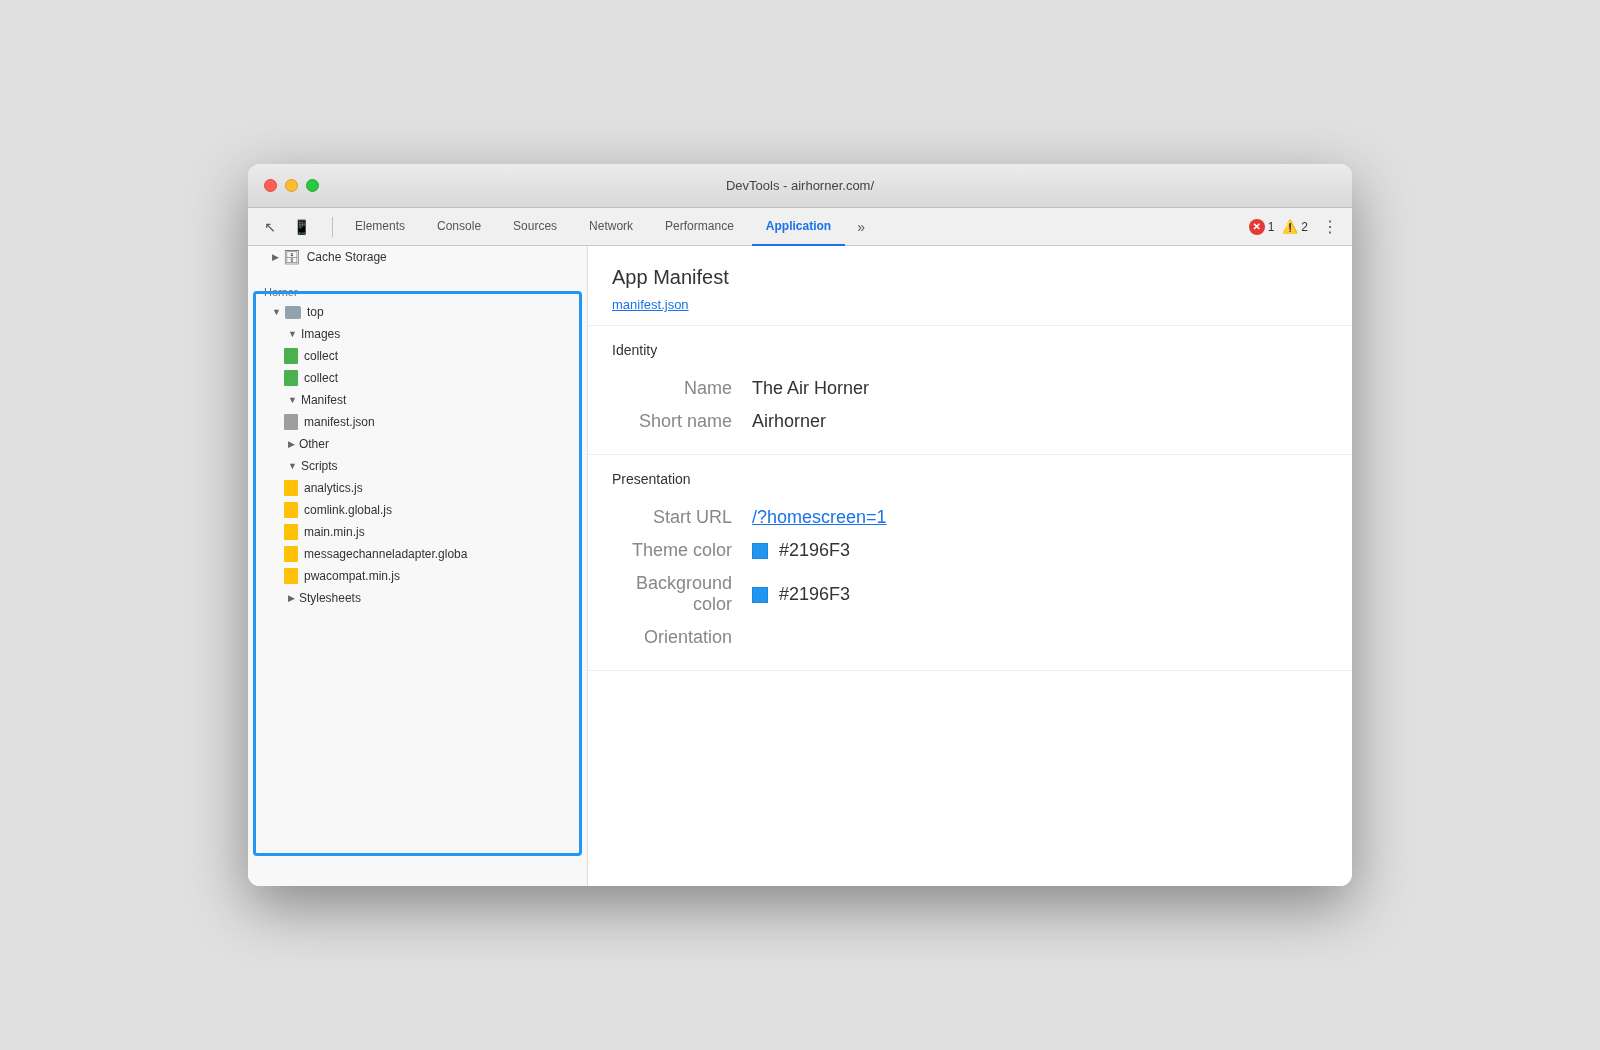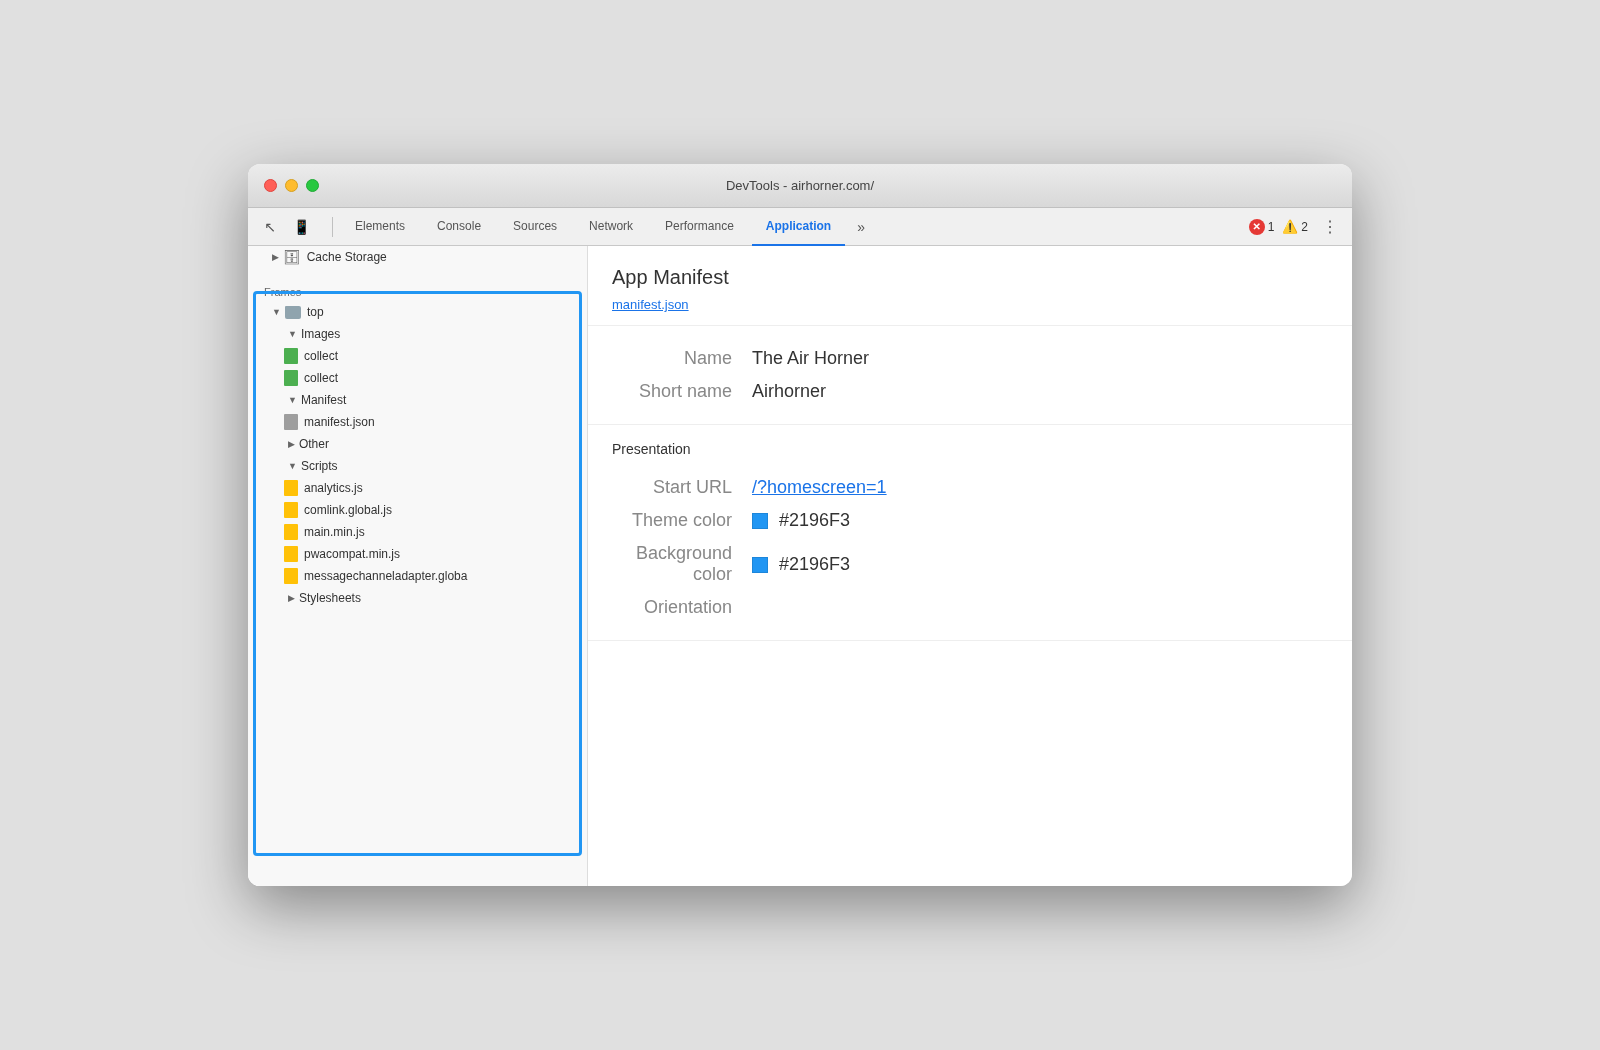--- a/index.html
+++ b/index.html
@@ -412,21 +412,21 @@
       <div class="blue-highlight"></div>
 
       <div class="sidebar-item indent-1">
         <span class="triangle right">▶</span>
         <span class="cache-icon">🗄</span>
         <span>Cache Storage</span>
       </div>
 
       <div style="height: 12px;"></div>
 
-      <div class="sidebar-group-label">Frames</div>
+      <div class="sidebar-group-label">Horner</div>
 
       <div class="sidebar-item indent-1">
         <span class="triangle down">▼</span>
         <span class="folder-icon"></span>
         <span>top</span>
       </div>
 
       <div class="sidebar-item indent-2">
         <span class="triangle down">▼</span>
         <span>Images</span>
@@ -472,42 +472,43 @@
         <span>comlink.global.js</span>
       </div>
 
       <div class="sidebar-item indent-3">
         <span class="file-icon-yellow"></span>
         <span>main.min.js</span>
       </div>
 
       <div class="sidebar-item indent-3">
         <span class="file-icon-yellow"></span>
+        <span>messagechanneladapter.globa</span>
+      </div>
+
+      <div class="sidebar-item indent-3">
+        <span class="file-icon-yellow"></span>
         <span>pwacompat.min.js</span>
-      </div>
-
-      <div class="sidebar-item indent-3">
-        <span class="file-icon-yellow"></span>
-        <span>messagechanneladapter.globa</span>
       </div>
 
       <div class="sidebar-item indent-2">
         <span class="triangle right">▶</span>
         <span>Stylesheets</span>
       </div>
     </div>
 
     <div class="content-panel">
 
       <div class="manifest-header">
         <div class="manifest-title">App Manifest</div>
         <a class="manifest-link">manifest.json</a>
       </div>
 
       <div class="manifest-section">
+        <div class="section-title">Identity</div>
         <div class="manifest-row">
           <span class="manifest-label">Name</span>
           <span class="manifest-value">The Air Horner</span>
         </div>
         <div class="manifest-row">
           <span class="manifest-label">Short name</span>
           <span class="manifest-value">Airhorner</span>
         </div>
       </div>
 

